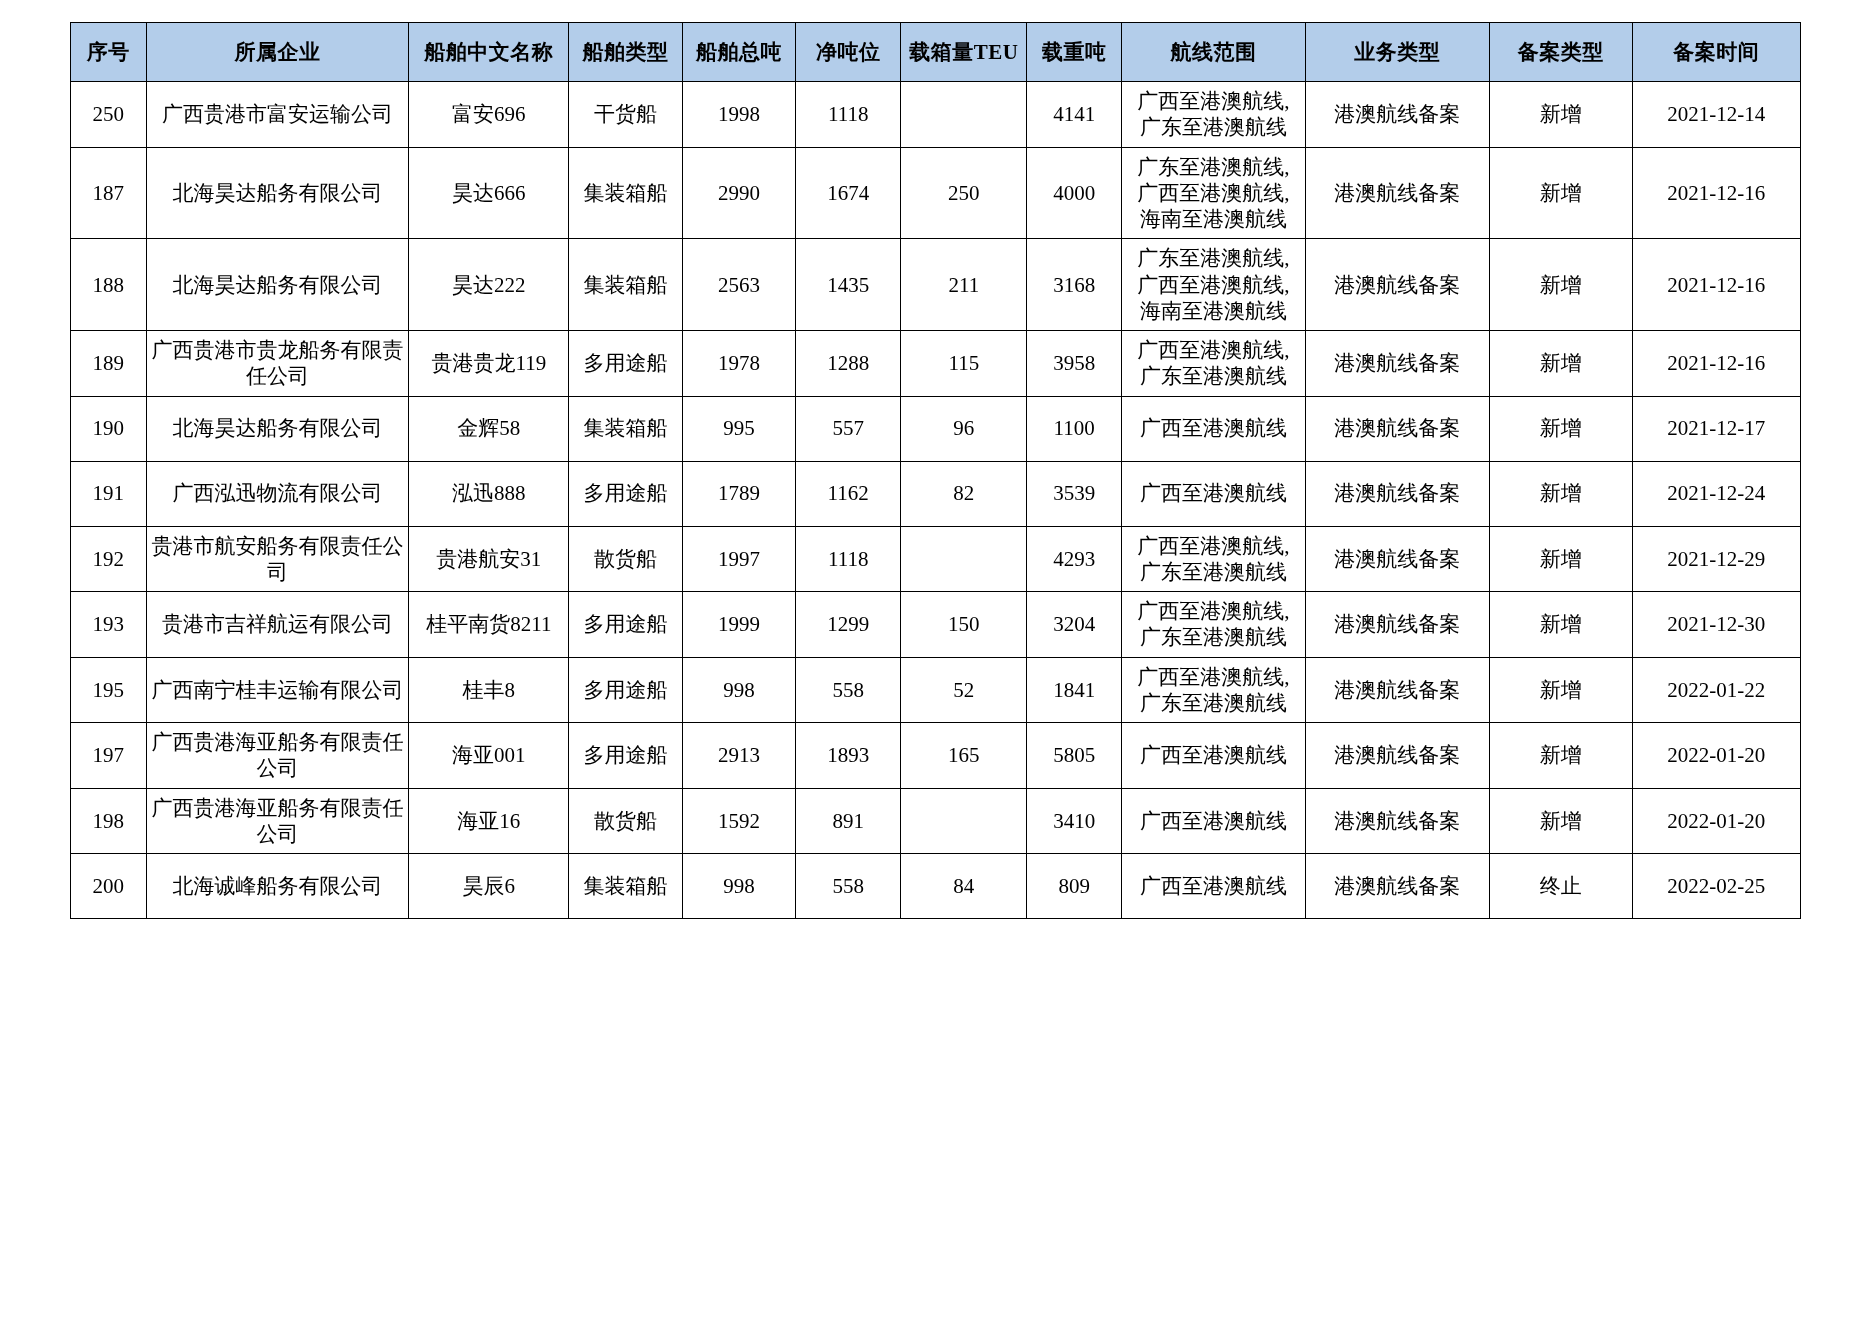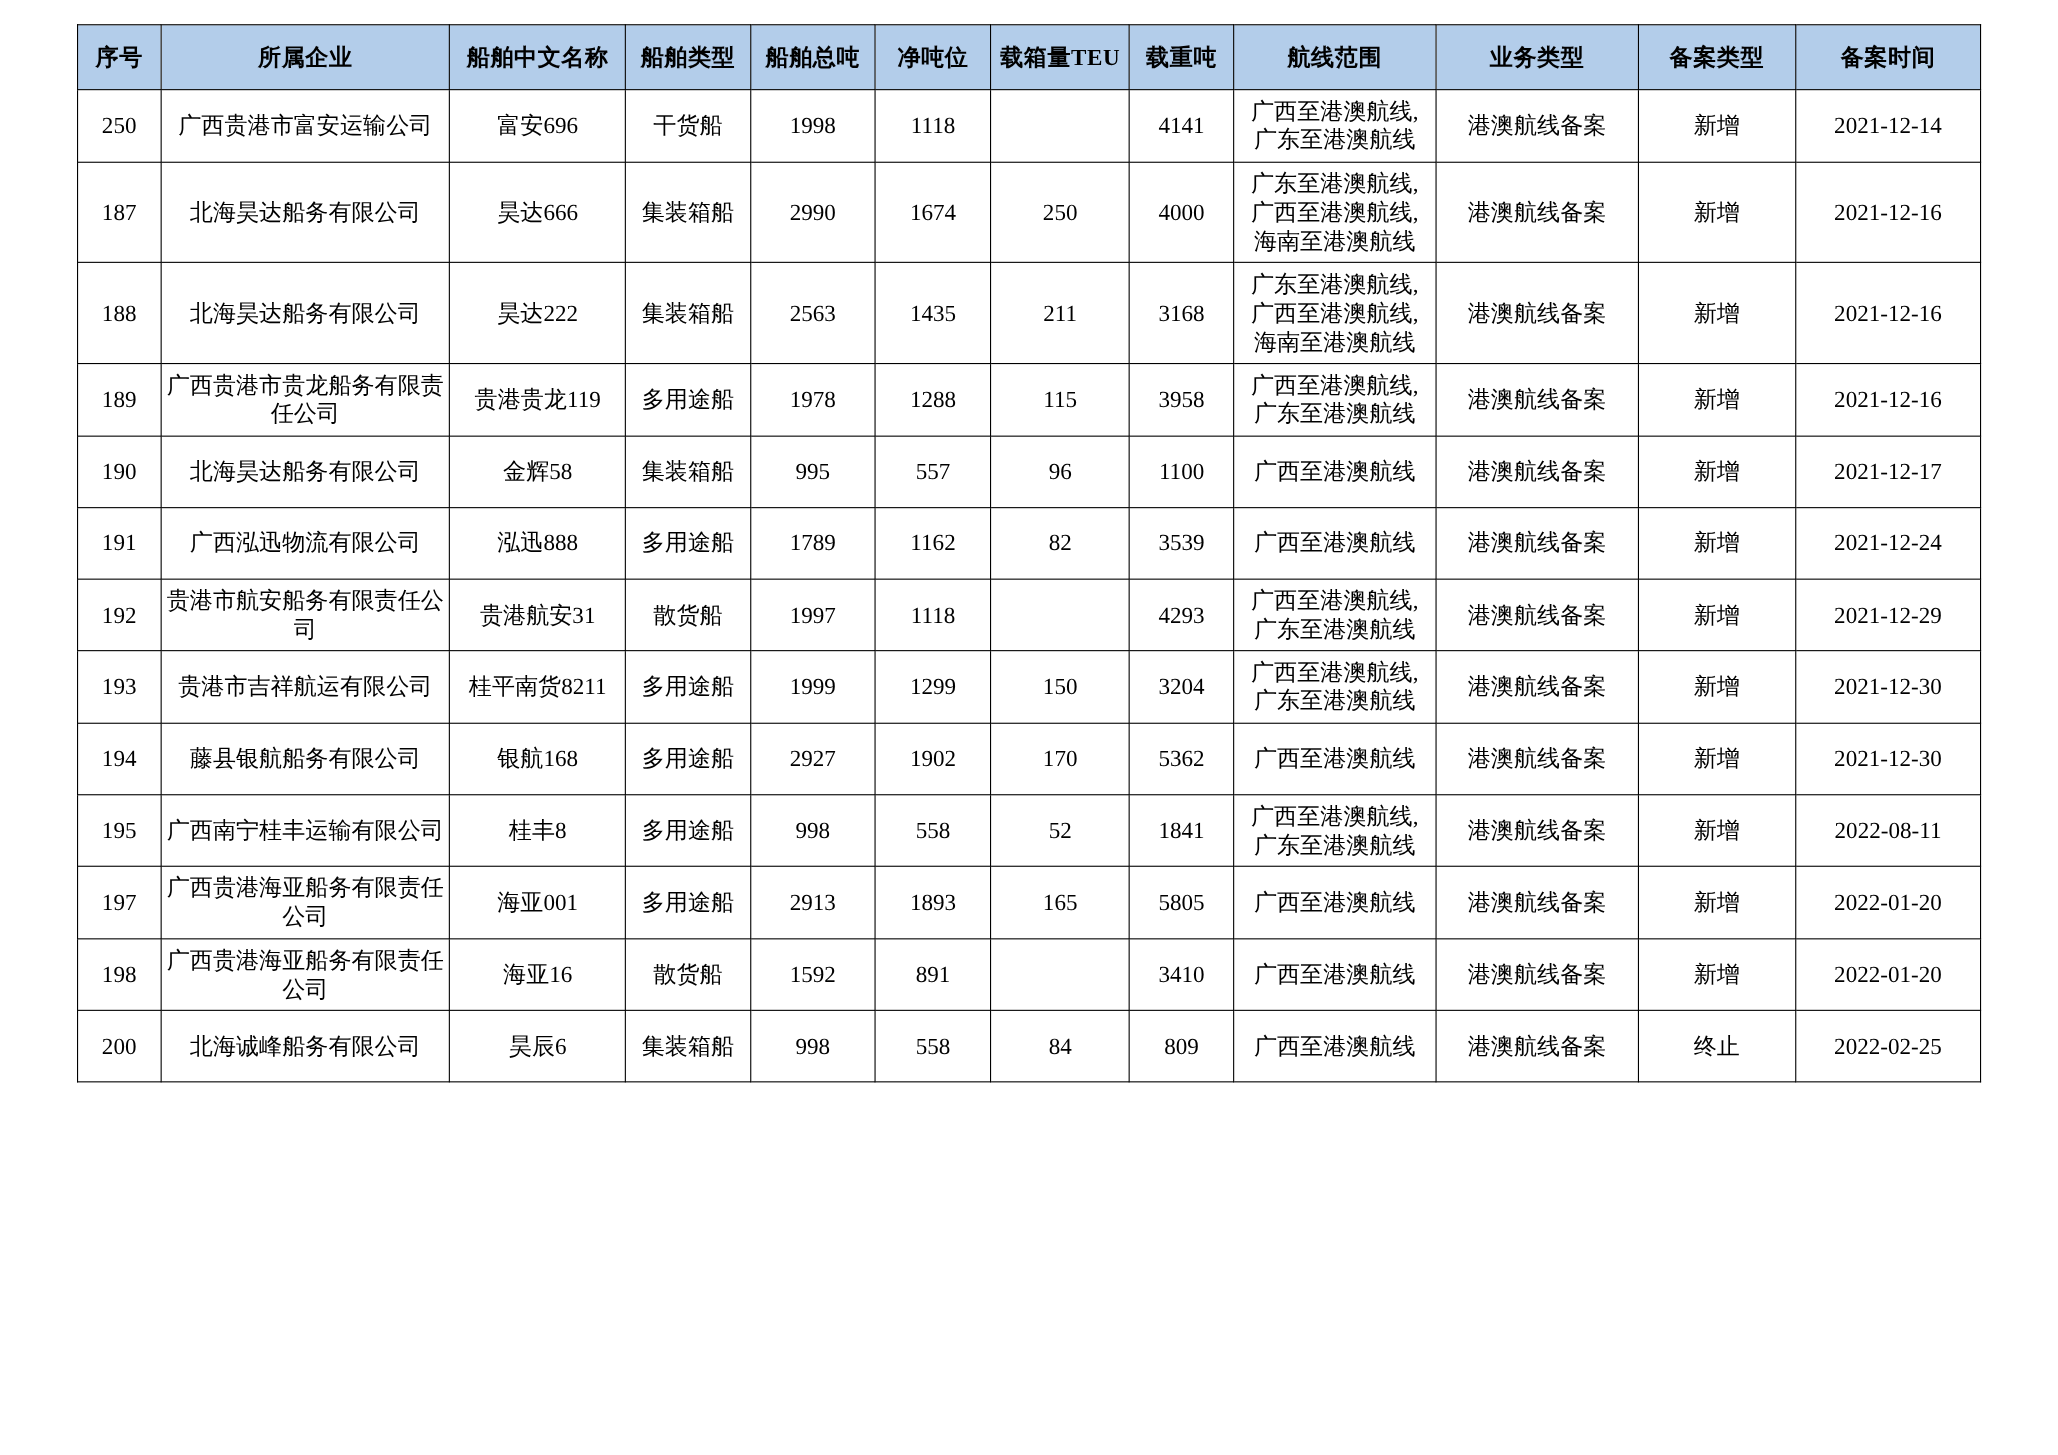--- a/index.html
+++ b/index.html
@@ -211,46 +211,32 @@
           <td class="num">1999</td>
           <td class="num">1299</td>
           <td class="num">150</td>
           <td class="num">3204</td>
           <td class="route">广西至港澳航线,<br>广东至港澳航线</td>
           <td>港澳航线备案</td>
           <td>新增</td>
           <td class="num">2021-12-30</td>
         </tr>
         <tr>
-          <td class="num">194</td>
-          <td>藤县银航船务有限公司</td>
-          <td>银航168</td>
-          <td>多用途船</td>
-          <td class="num">2927</td>
-          <td class="num">1902</td>
-          <td class="num">170</td>
-          <td class="num">5362</td>
-          <td class="route">广西至港澳航线</td>
-          <td>港澳航线备案</td>
-          <td>新增</td>
-          <td class="num">2021-12-30</td>
-        </tr>
-        <tr>
           <td class="num">195</td>
           <td>广西南宁桂丰运输有限公司</td>
           <td>桂丰8</td>
           <td>多用途船</td>
           <td class="num">998</td>
           <td class="num">558</td>
           <td class="num">52</td>
           <td class="num">1841</td>
           <td class="route">广西至港澳航线,<br>广东至港澳航线</td>
           <td>港澳航线备案</td>
           <td>新增</td>
-          <td class="num">2022-08-11</td>
+          <td class="num">2022-01-22</td>
         </tr>
         <tr>
           <td class="num">197</td>
           <td>广西贵港海亚船务有限责任公司</td>
           <td>海亚001</td>
           <td>多用途船</td>
           <td class="num">2913</td>
           <td class="num">1893</td>
           <td class="num">165</td>
           <td class="num">5805</td>

